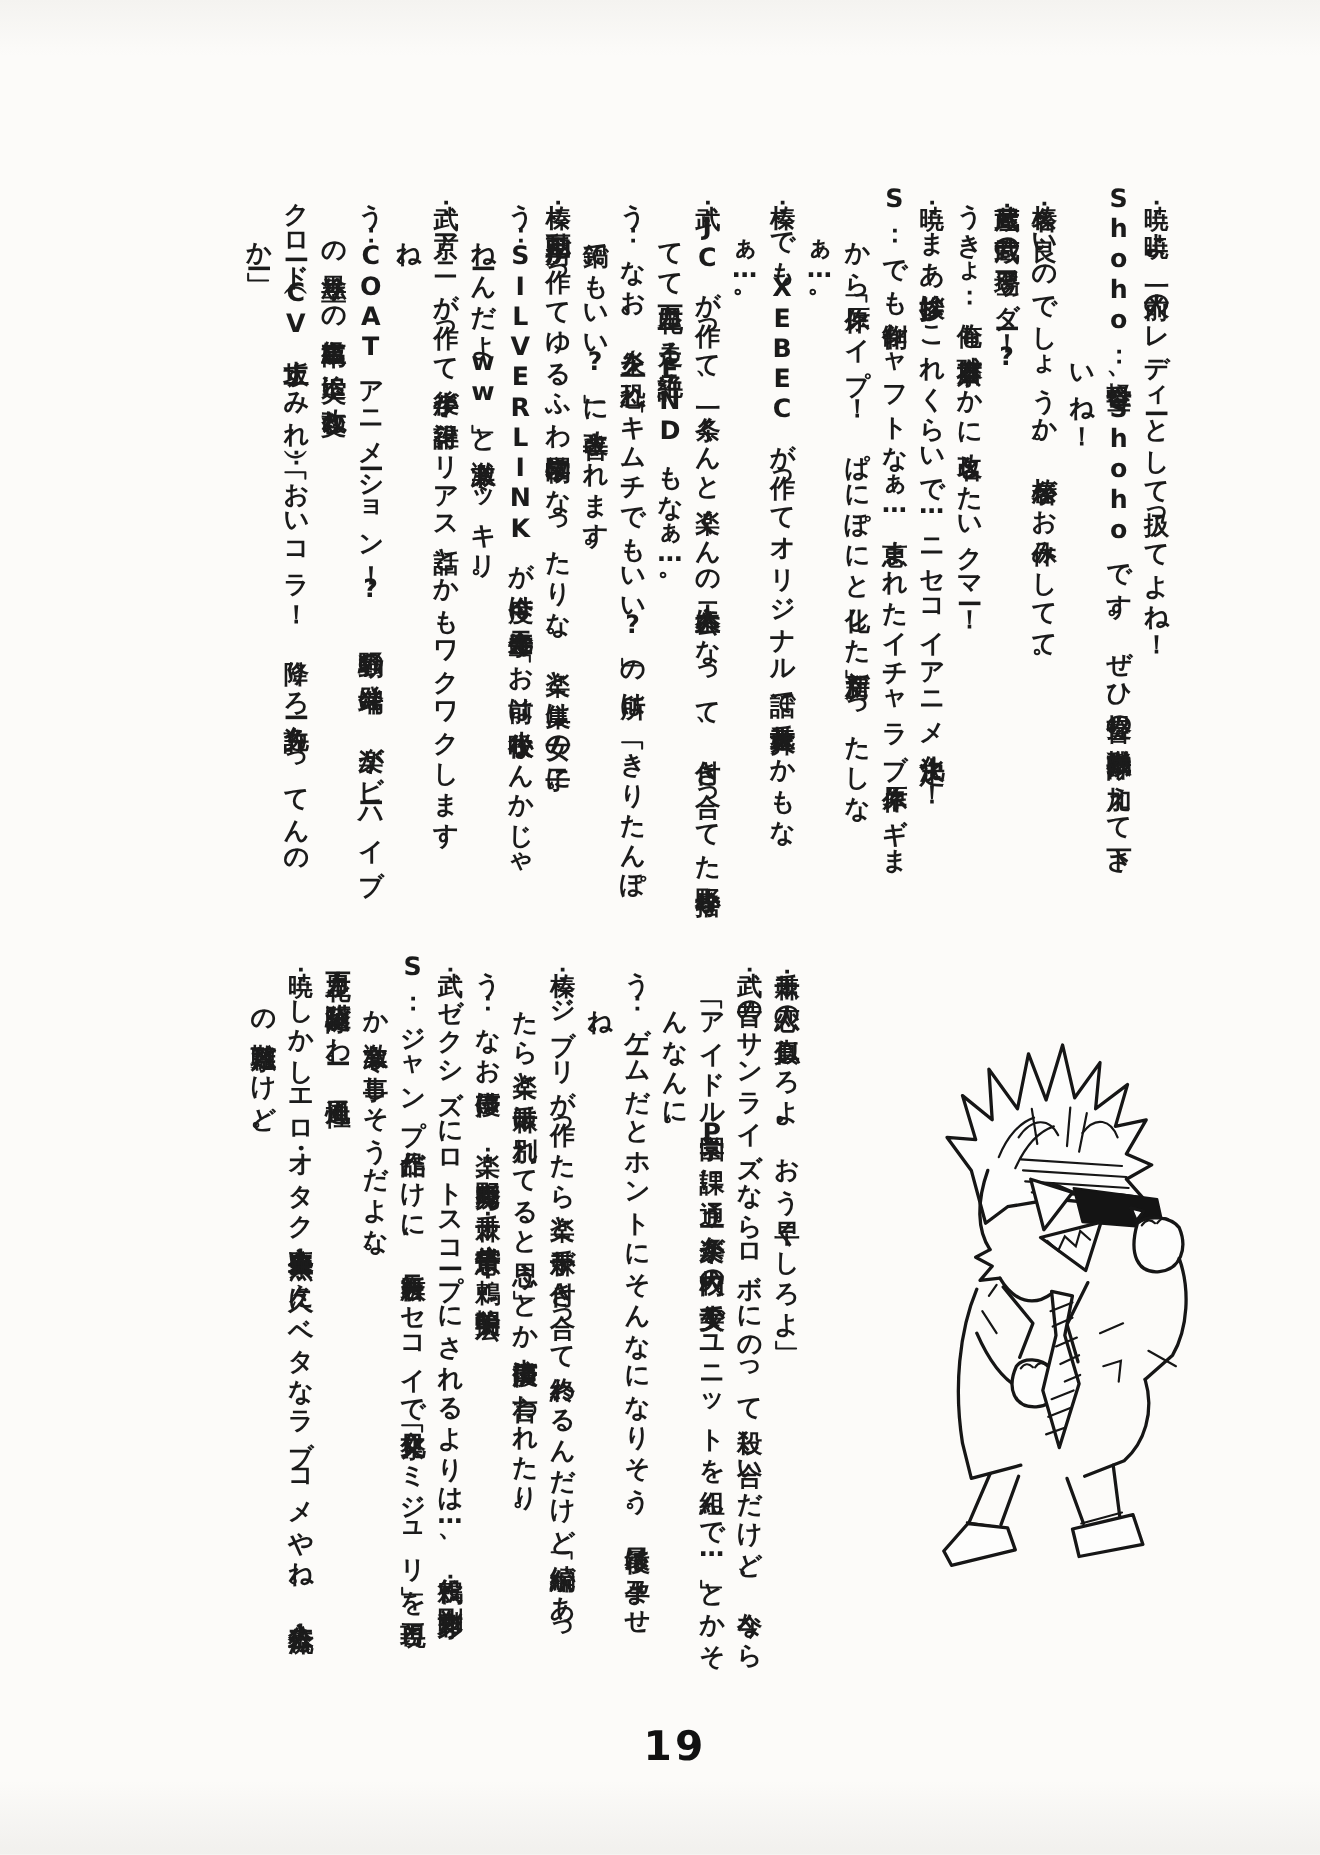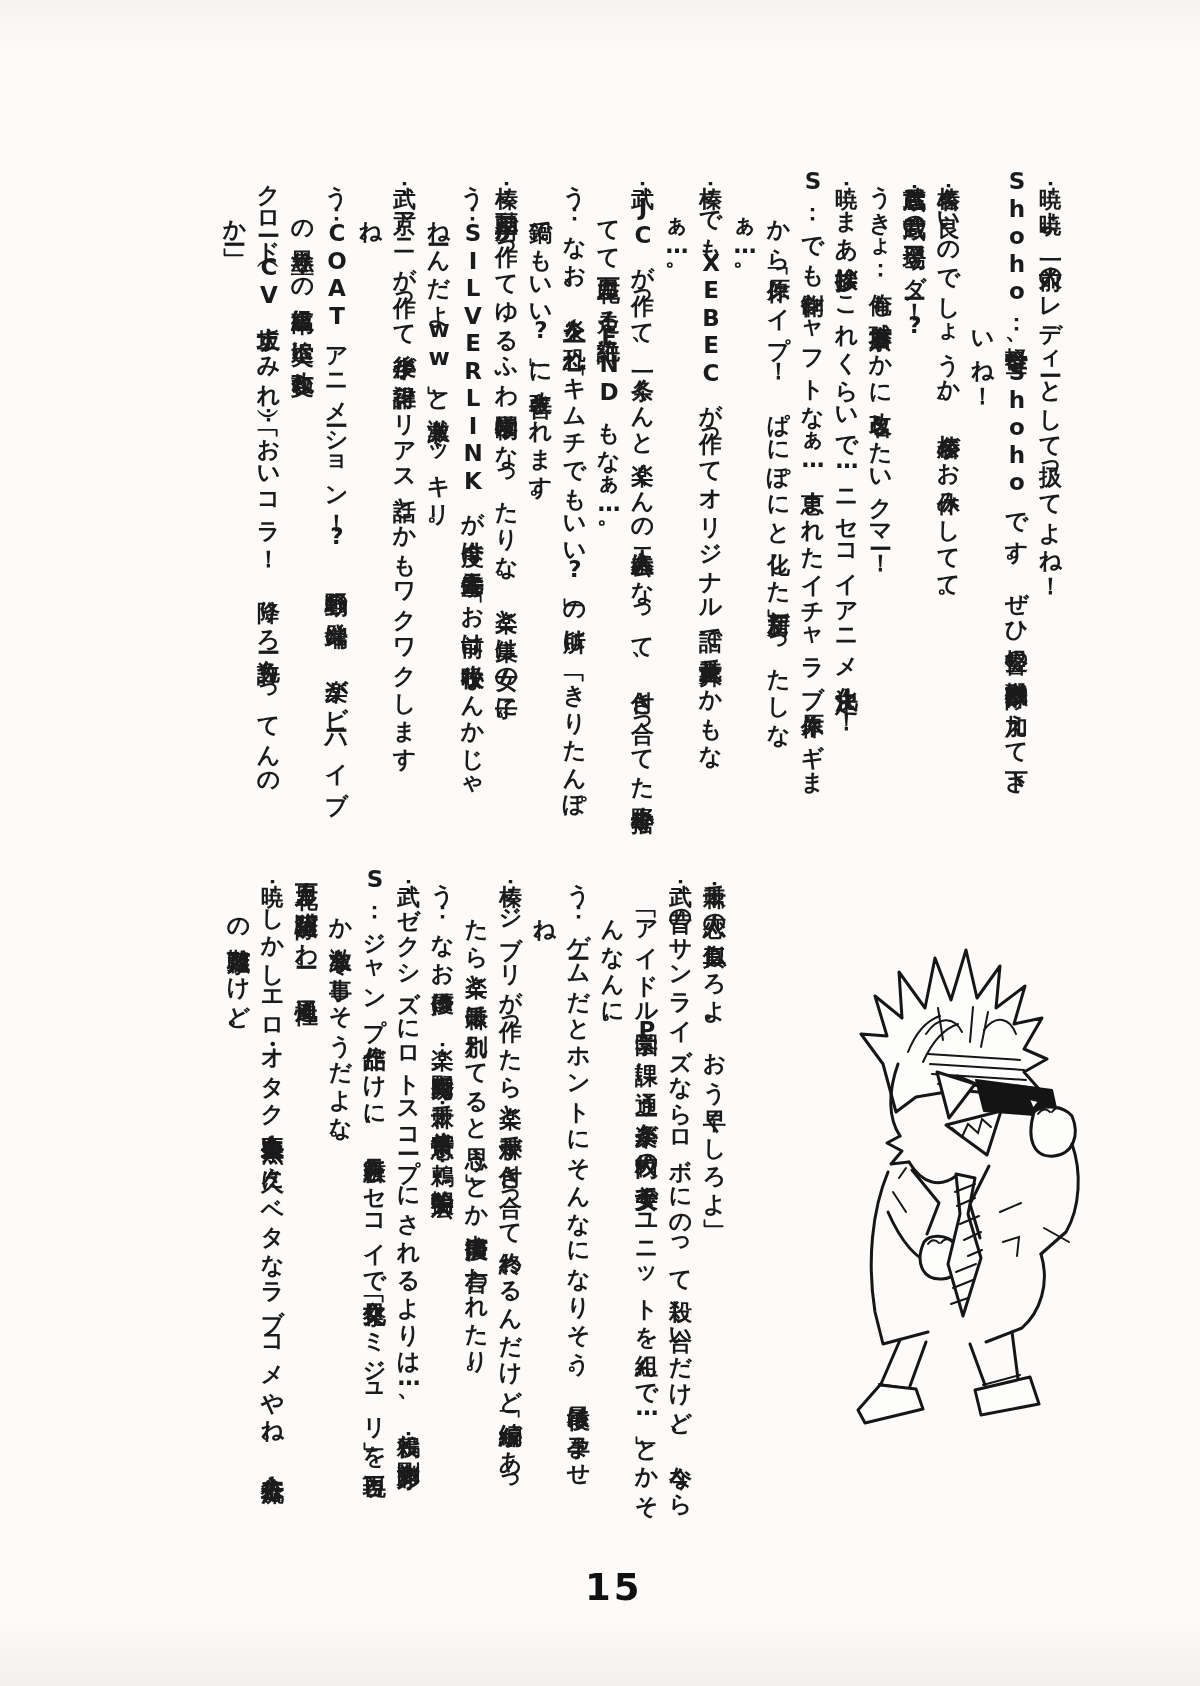--- a/index.html
+++ b/index.html
@@ -139,15 +139,15 @@
       <path class="fw" d="M70,498 L92,473 L128,477 L135,497 L77,511 Z"></path>
 
       <path class="ln" d="M182,432 L197,473 M224,420 L230,467"></path>
       <path class="thin" d="M195,473 L232,463"></path>
       <path class="fw" d="M187,478 L242,465 L251,492 L193,503 Z"></path>
 
       <path class="thin" d="M118,256 L111,266"></path>
     </svg>
   </div>
 
-  <div id="page-number">15</div>
+  <div id="page-number">19</div>
 
 </div>
 
 </body></html>

